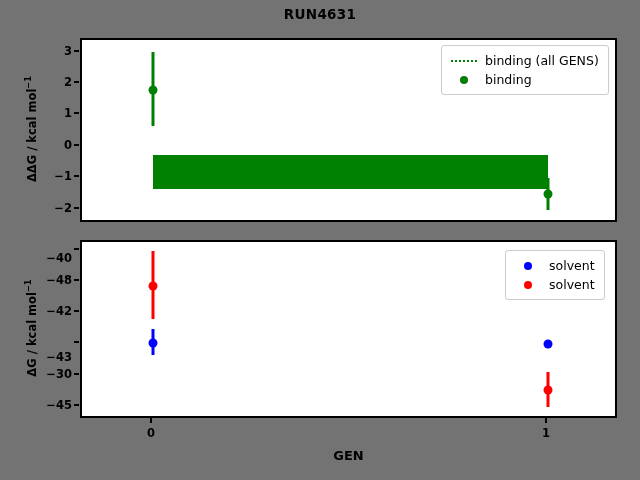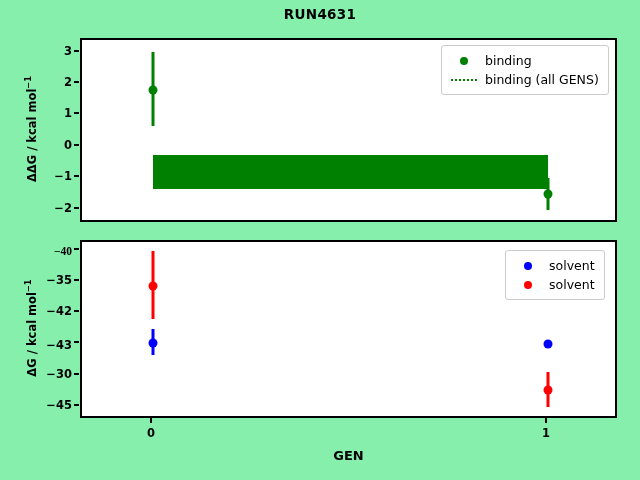--- a/index.html
+++ b/index.html
@@ -13,21 +13,21 @@
     position: relative;
     overflow: hidden;
     font-family: "DejaVu Sans", sans-serif;
   }
 
   .figure {
     position: absolute;
     left: 0; top: 0;
     width: 640px;
     height: 480px;
-    background: #86efac;
+    background: #737373;
   }
 
   
   .fig-title {
     position: absolute;
     left: 0;
     top: 6px;
     width: 640px;
     text-align: center;
     font-size: 13.5px;
@@ -198,43 +198,43 @@
         <div class="marker" style="left: 71.0735px; top: 49.6957px; background: rgb(0, 128, 0);"></div>
         <div class="errbar" style="left: 465.926px; top: 138.393px; height: 31.453px; background: rgb(0, 128, 0);"></div>
         <div class="marker" style="left: 465.926px; top: 154.12px; background: rgb(0, 128, 0);"></div>
         <div class="band" style="left: 71.0735px; width: 394.853px; top: 114.803px; height: 34.5983px; background: rgb(0, 128, 0);"></div>
       </div>
   </div>
 
   <div class="legend" id="legend-top">
       <div class="legend-row">
         <div class="legend-key">
+          <div class="legend-dotted" style="border-top-color: rgb(0, 128, 0);"></div>
+        </div>
+        <div class="legend-label">binding (all GENS)</div>
+      </div>
+      <div class="legend-row">
+        <div class="legend-key">
           <div class="legend-dot" style="background: rgb(0, 128, 0);"></div>
         </div>
         <div class="legend-label">binding</div>
-      </div>
-      <div class="legend-row">
-        <div class="legend-key">
-          <div class="legend-dotted" style="border-top-color: rgb(0, 128, 0);"></div>
-        </div>
-        <div class="legend-label">binding (all GENS)</div>
       </div>
     </div>
 
   <div class="ylabel" id="ylabel-bottom" style="width: 178px; left: -57px; top: 321px;">
     <span>ΔG / kcal mol</span><sup>−1</sup>
   </div>
   <div class="ytick-col" id="yticks-bottom" style="top: 240px; height: 178px;">
-      <div class="ytick" style="top: 11px; font-family: Liberation Serif, serif;">−40</div>
+      <div class="ytick" style="top: 18px;">−40</div>
       <div class="ytick-mark" style="top: 8.74386px;"></div>
-      <div class="ytick" style="top: 39.9719px;">−35</div>
+      <div class="ytick" style="top: 39.9719px;">−48</div>
       <div class="ytick-mark" style="top: 39.9719px;"></div>
       <div class="ytick" style="top: 71.2px;">−42</div>
       <div class="ytick-mark" style="top: 71.2px;"></div>
-      <div class="ytick" style="top: 105px;">−43</div>
+      <div class="ytick" style="top: 117px;">−43</div>
       <div class="ytick-mark" style="top: 102.428px;"></div>
       <div class="ytick" style="top: 133.656px;">−30</div>
       <div class="ytick-mark" style="top: 133.656px;"></div>
       <div class="ytick" style="top: 164.884px;">−45</div>
       <div class="ytick-mark" style="top: 164.884px;"></div>
     </div>
 
   <div class="axes" id="axes-bottom">
     <div id="bottom-marks">
         <div class="errbar" style="left: 71.0735px; top: 86.814px; height: 26.5439px; background: rgb(0, 0, 255);"></div>

